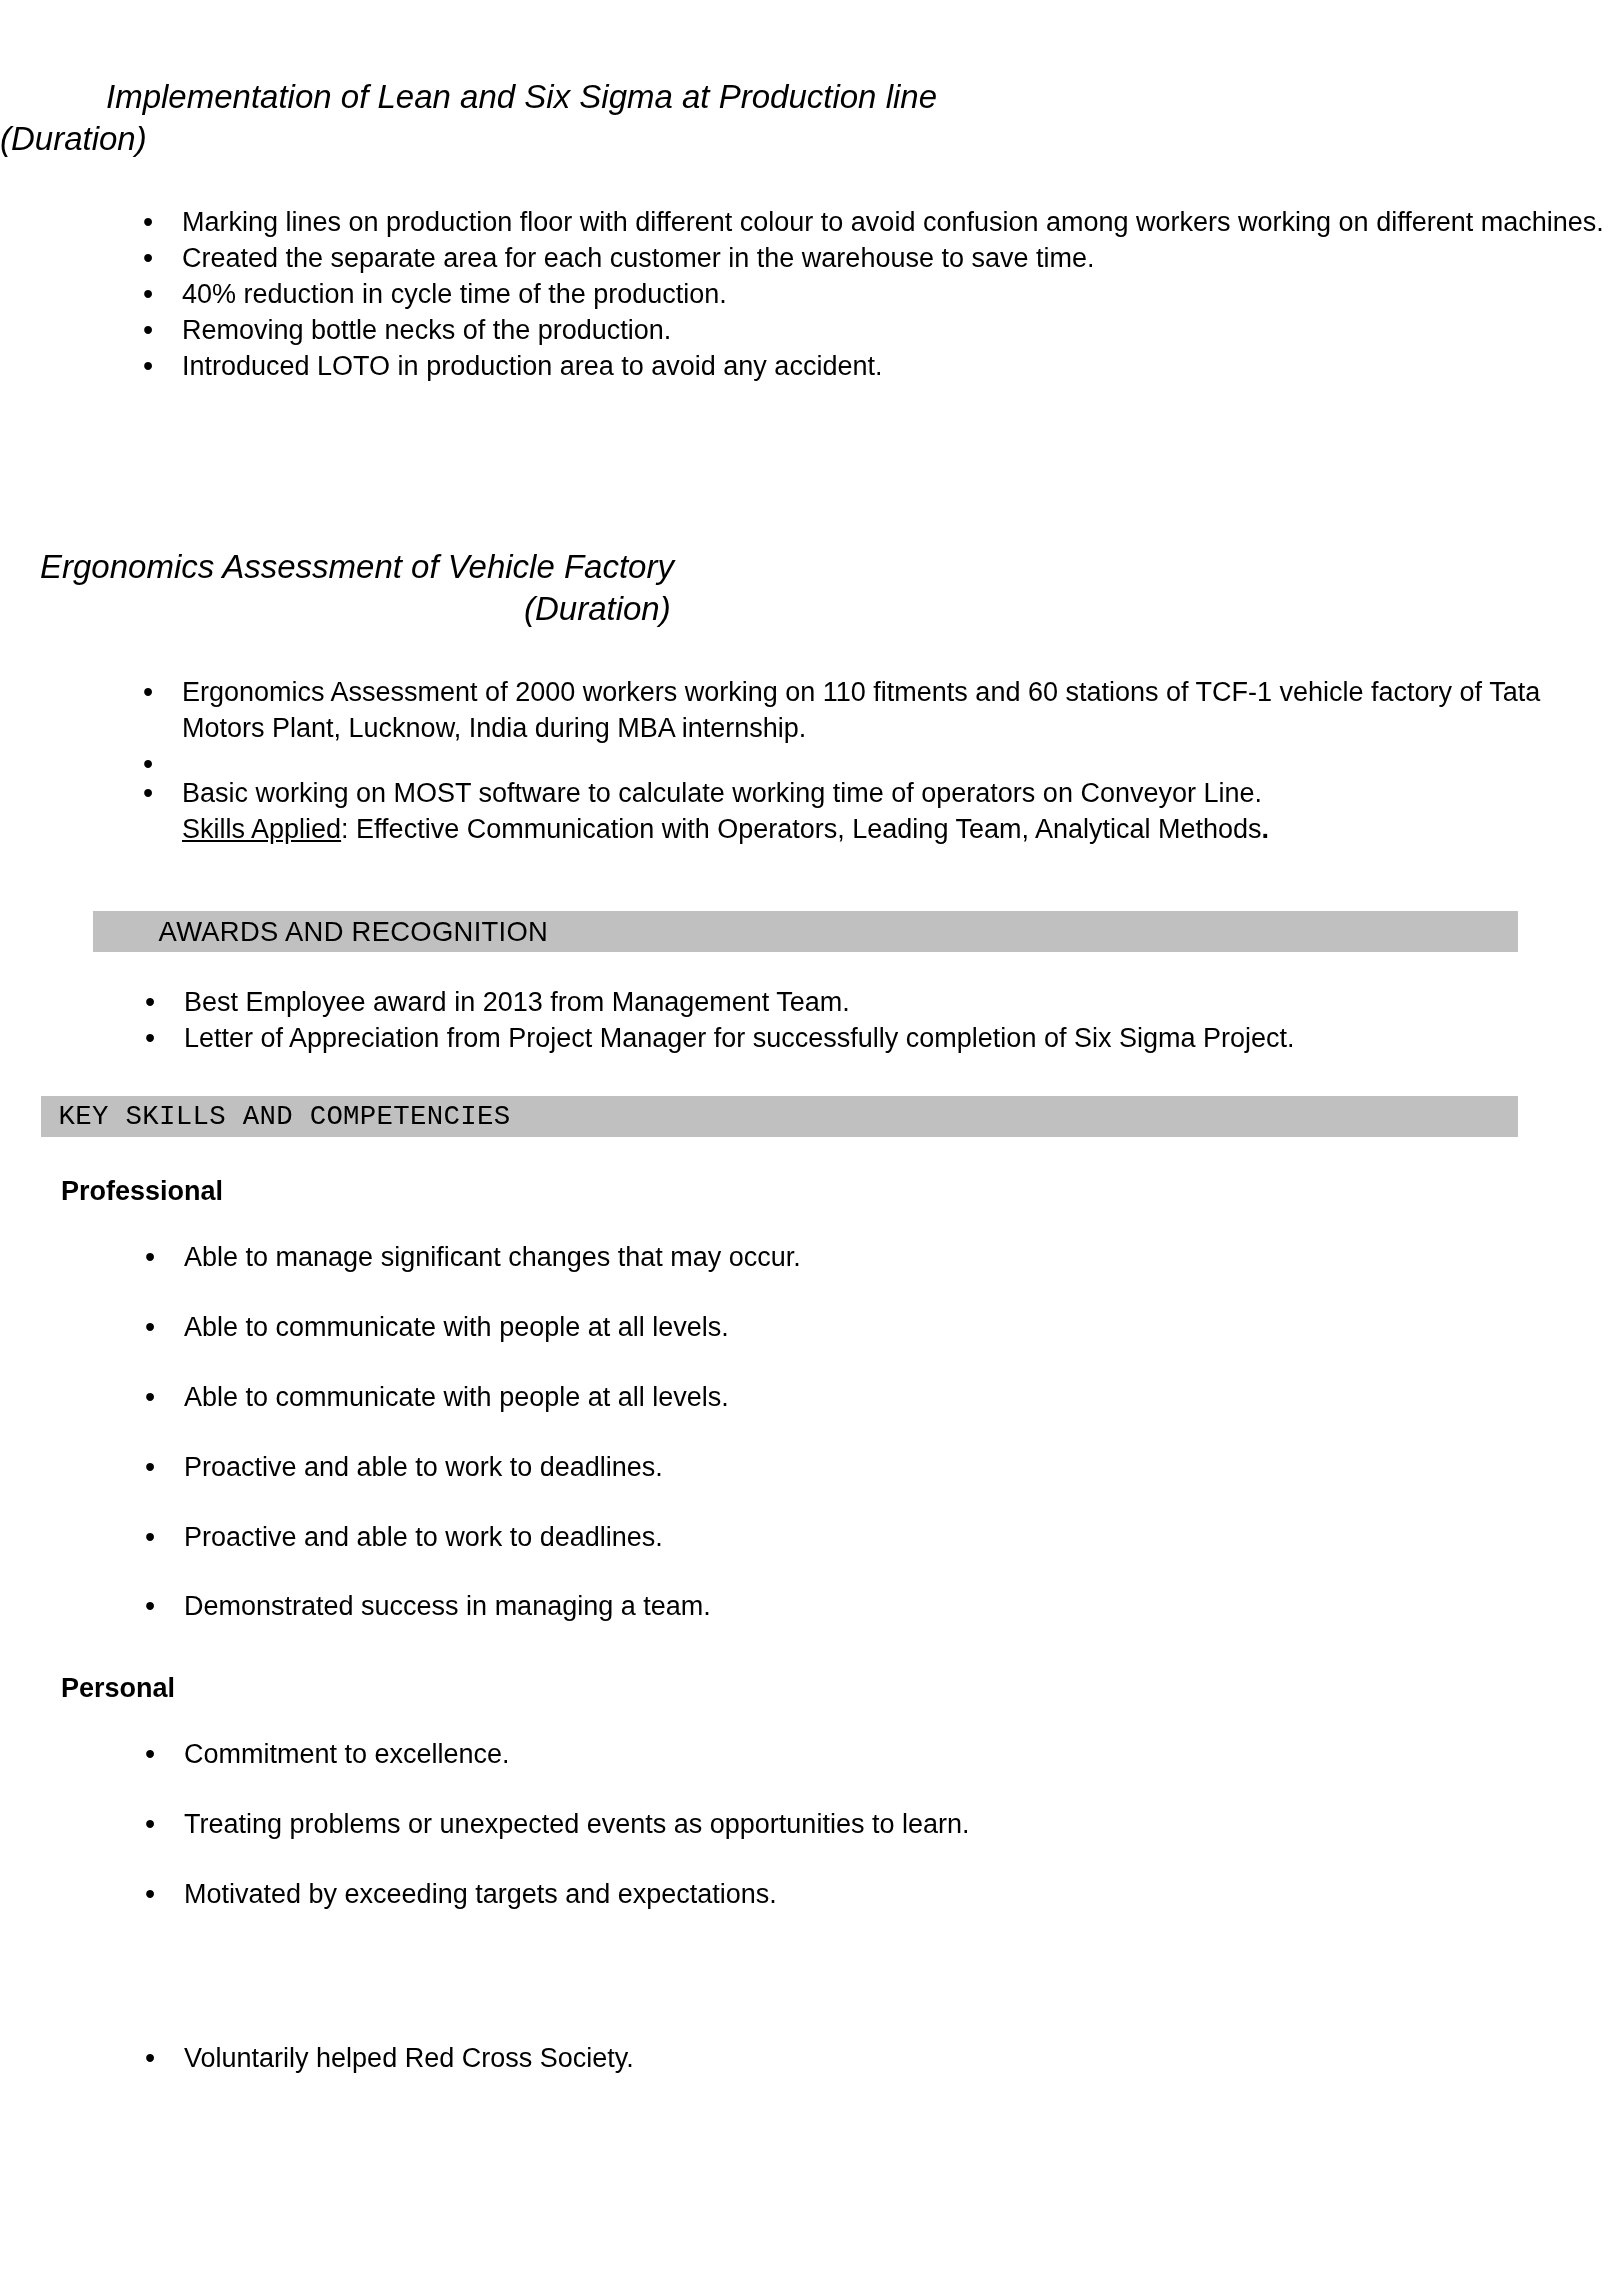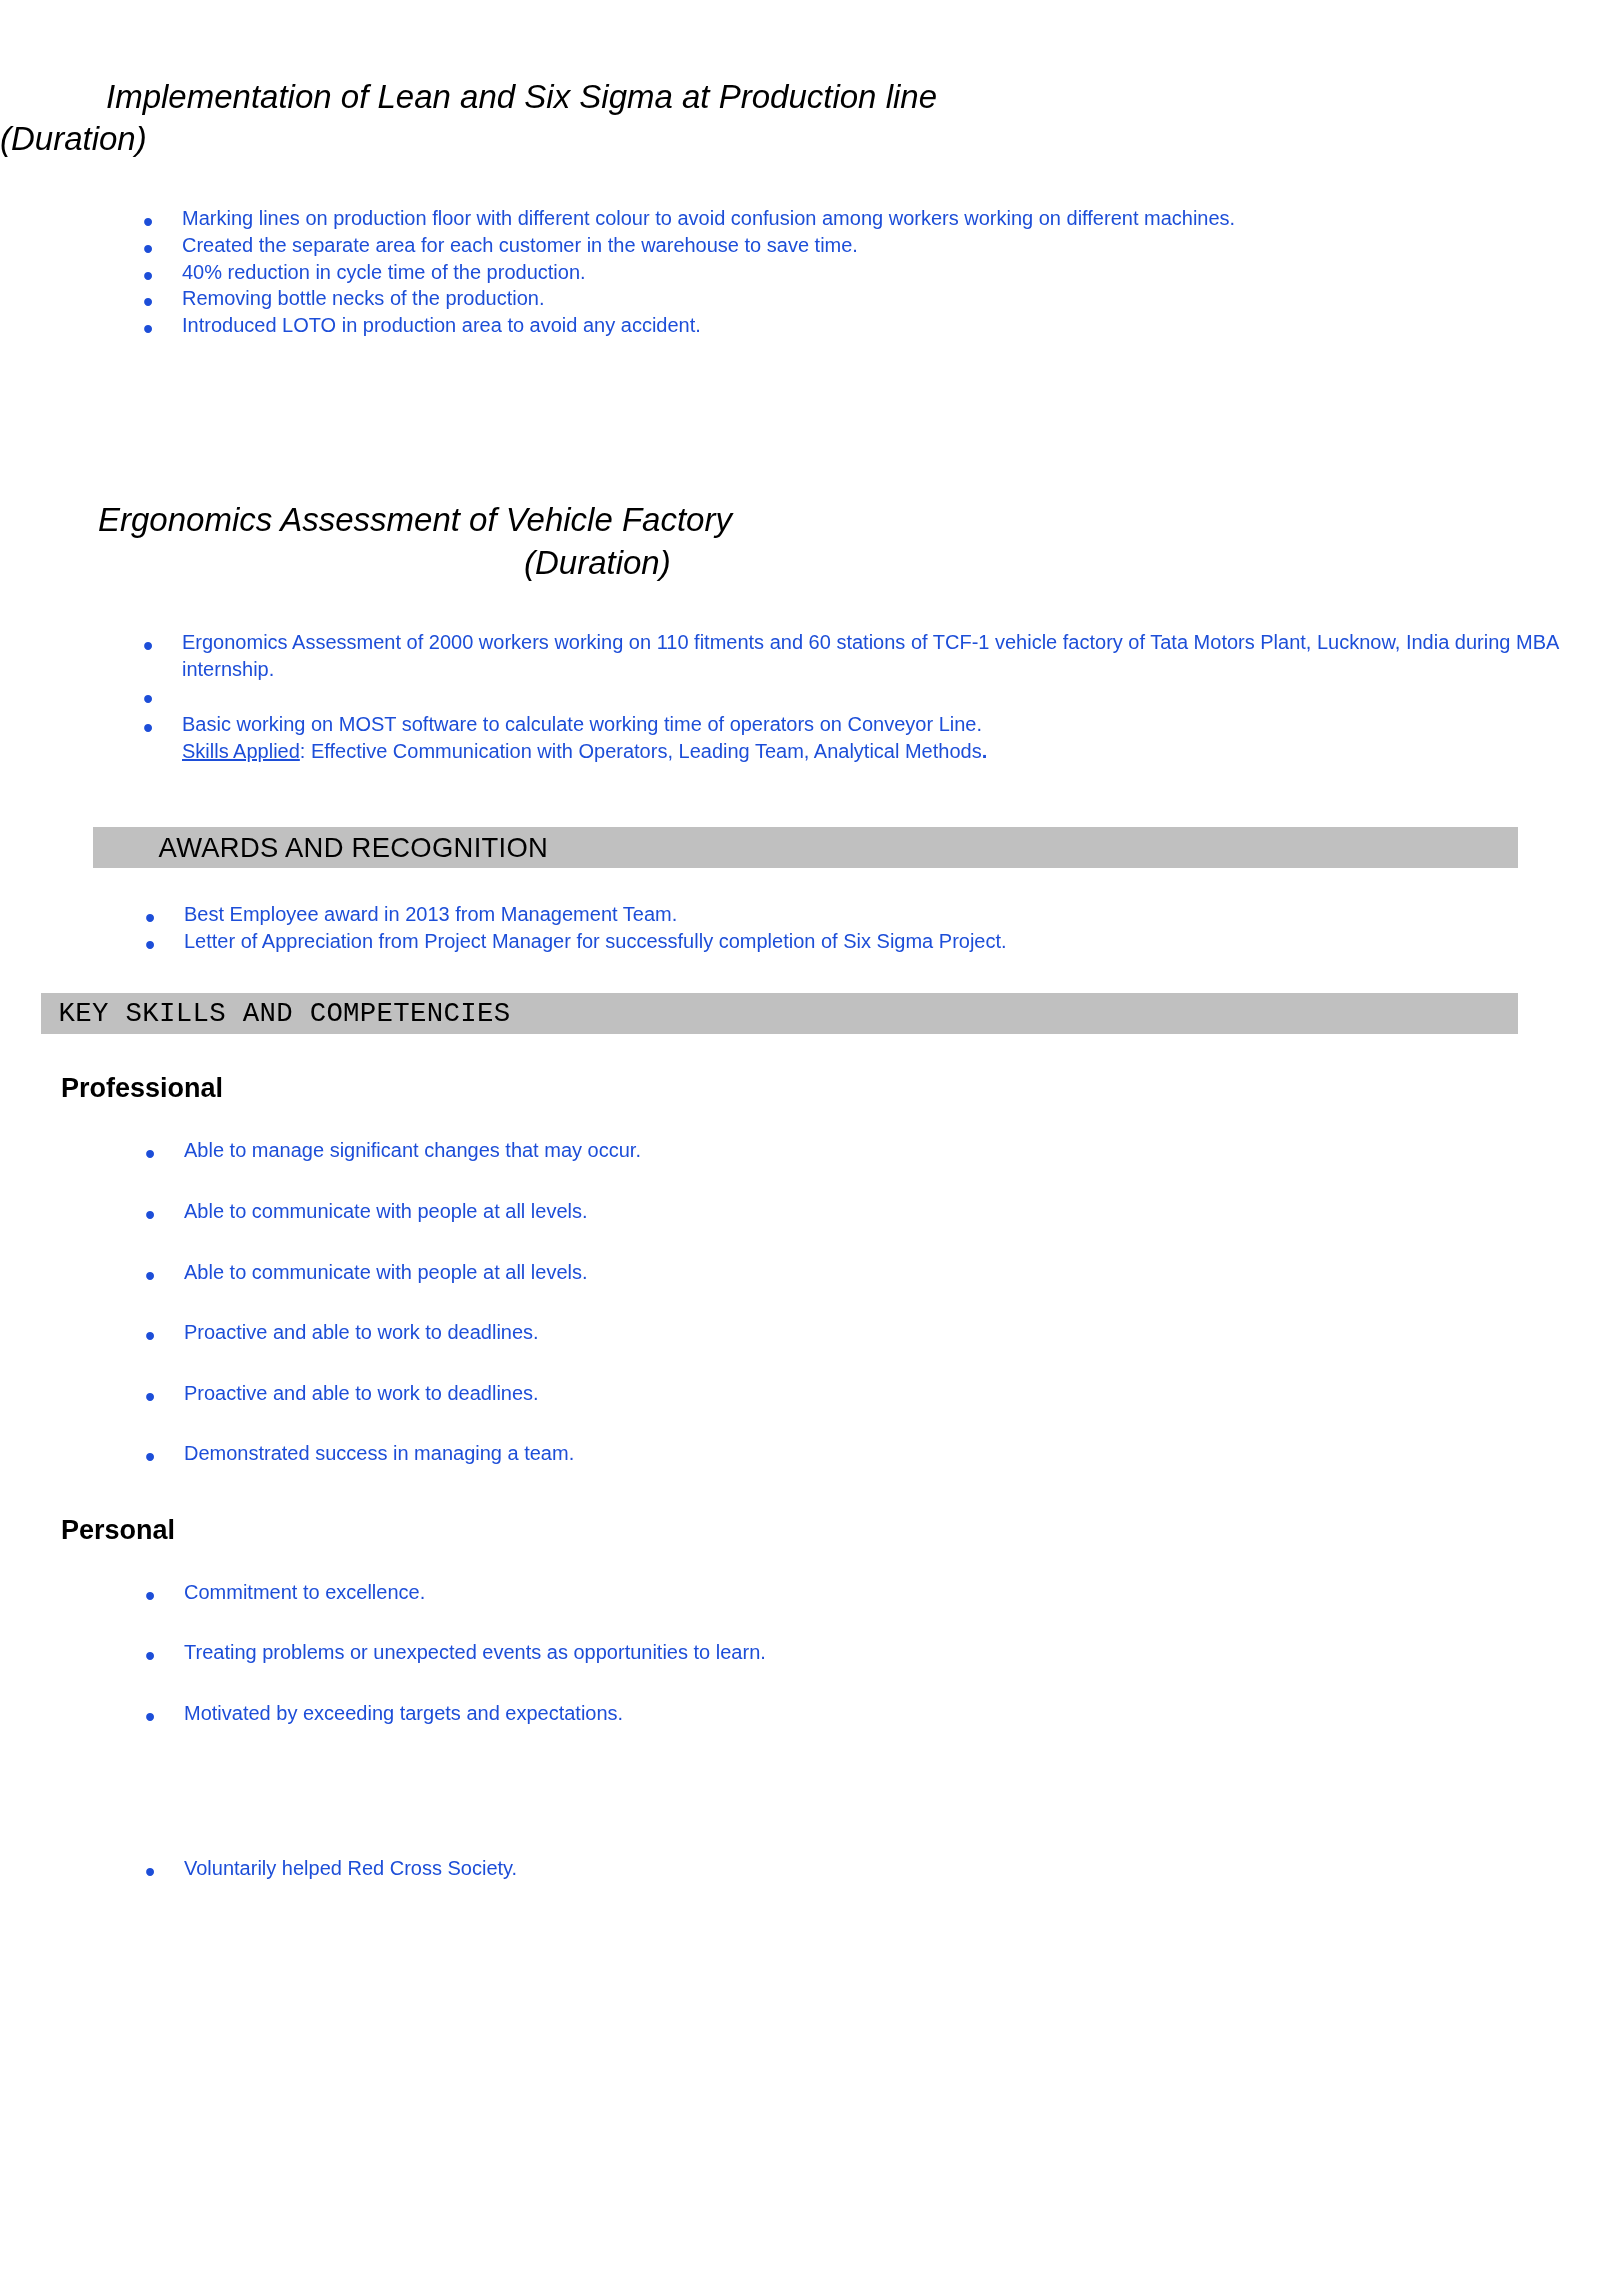--- a/index.html
+++ b/index.html
@@ -36,40 +36,40 @@
   .project-title .line1 {
     display: block;
     padding-left: 106px;
   }
   .project-title .line2 {
     display: block;
     padding-left: 0px;
   }
   .project-title-b .line1 {
     display: block;
-    padding-left: 98px;
+    padding-left: 40px;
     font-style: italic;
   }
   .project-title-b .line2 {
     display: block;
     padding-left: 524px;
   }
 
   
   ul.bullets {
     list-style: none;
     margin: 0;
     padding: 0;
   }
   ul.bullets > li {
     position: relative;
     padding-left: 45px;
-    font-size: 20px;
+    font-size: 27px;
     line-height: 1.33;
-    color: #1d4ed8;
+    color: #000000;
   }
   ul.bullets > li::before {
     content: "\2022";
     position: absolute;
     left: 5.9px;
     top: -2px;
     font-size: 29px;
     line-height: 1.33;
   }
   ul.bullets.tight > li {

